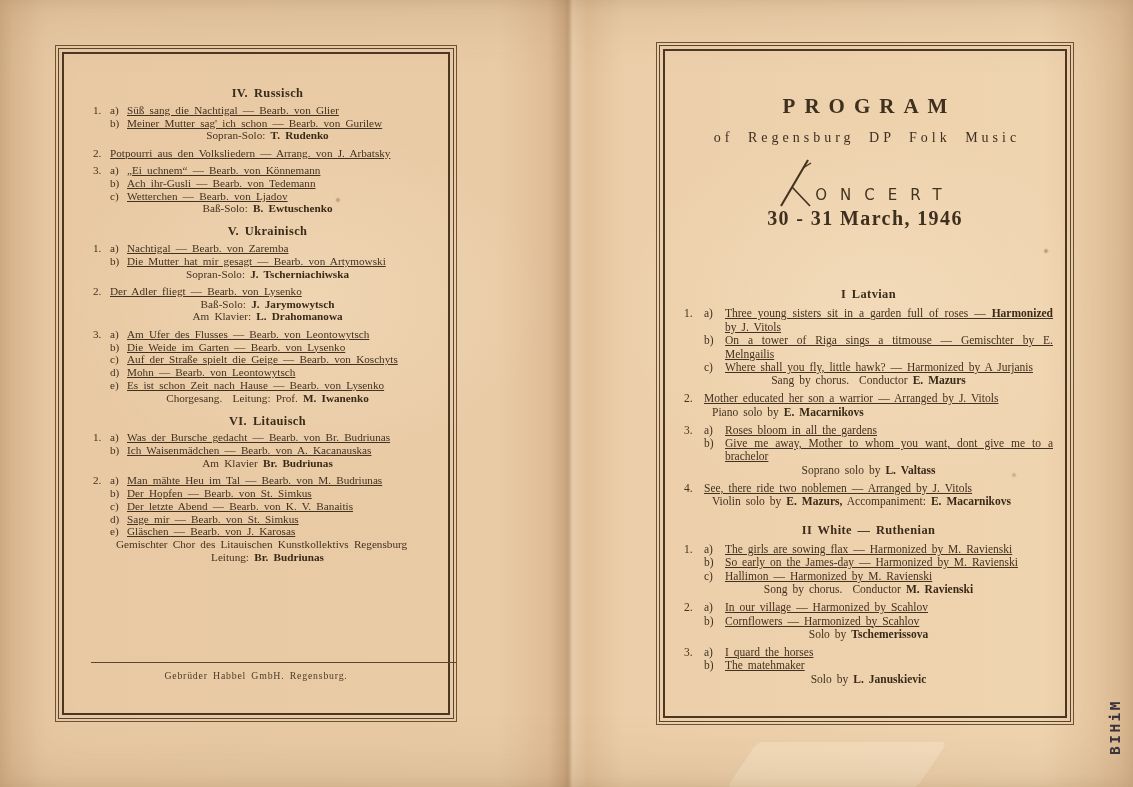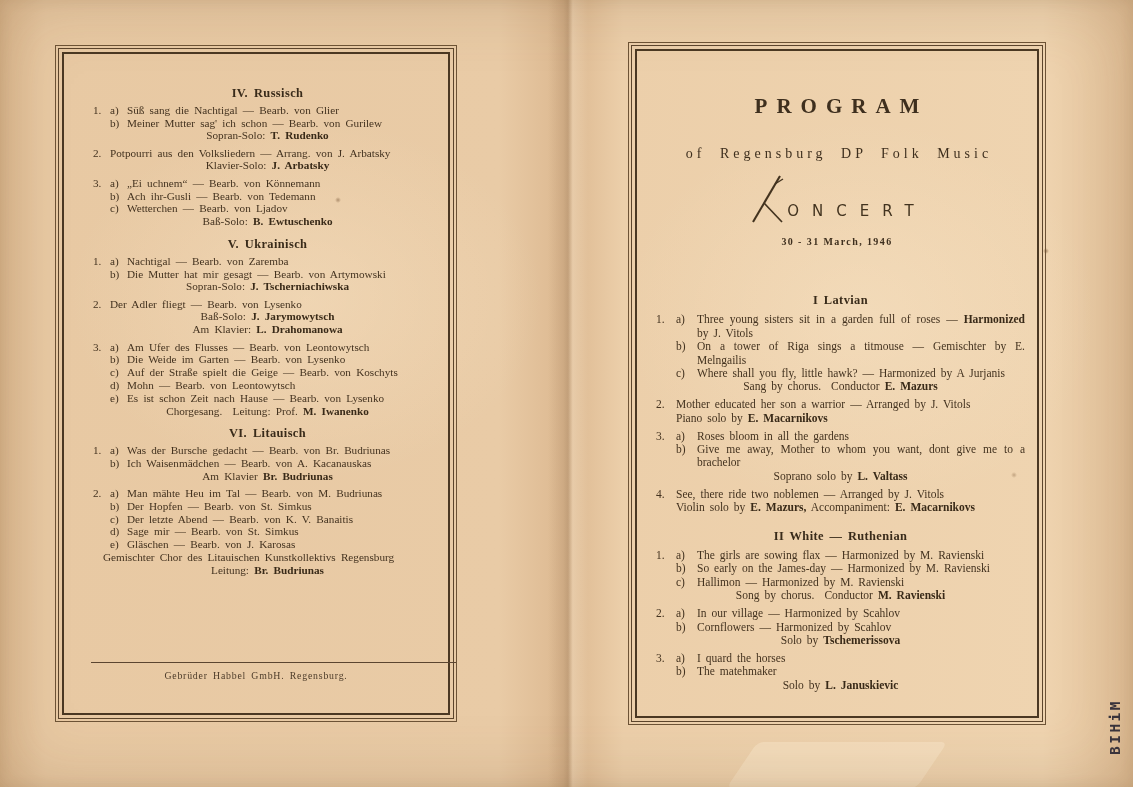--- a/index.html
+++ b/index.html
@@ -25,56 +25,56 @@
   .fold{
     position:absolute;left:548px;top:0;width:40px;height:787px;pointer-events:none;
     background:linear-gradient(90deg,transparent 0%,rgba(118,82,48,.14) 38%,rgba(92,62,34,.20) 50%,rgba(255,242,219,.30) 62%,transparent 100%);
   }
   .patch{
     position:absolute;left:742px;top:742px;width:190px;height:46px;
     background:rgba(255,241,216,.35);transform:skewX(-34deg);border-radius:6px;pointer-events:none;
   }
   .page{position:absolute;}
   .page-left{left:55px;top:45px;width:402px;height:677px;}
-  .page-right{left:628px;top:42px;width:418px;height:683px;}
+  .page-right{left:656px;top:42px;width:418px;height:683px;}
   .frame{position:absolute;inset:0;border:1px solid #6d5336;}
   .frame::before{content:"";position:absolute;inset:2px;border:1px solid #5c452c;}
   .frame::after{content:"";position:absolute;inset:6px;border:2px solid #4b3823;}
 
   
   .content{position:absolute;}
   .content-left{left:38px;right:15px;top:42px;font-size:11.2px;line-height:12.8px;word-spacing:2.4px;}
   .content-right{left:28px;right:21px;top:246px;font-size:11.5px;line-height:13.4px;word-spacing:2.1px;}
   .sec-h{text-align:center;font-weight:bold;font-size:12.4px;color:#392b1a;margin:10px 0 4px;letter-spacing:.4px;}
   .sec:first-child .sec-h{margin-top:0;}
   .content-right .sec-h{margin:15px 0 6px;}
-  .content-right .sec:first-child .sec-h{margin-top:6px;}
+  .content-right .sec:first-child .sec-h{margin-top:0;}
   .line{min-height:12px;}
   .entry{display:flex;align-items:flex-start;}
   .gap{margin-top:4.5px;}
   .num{flex:0 0 17px;}
   .let{flex:0 0 17px;}
-  .txt{flex:1 1 auto;}
+  .txt{flex:1 1 auto;text-decoration:underline;}
   .content-right .num{flex-basis:20px;}
   .content-right .let{flex-basis:21px;}
   .content-right .entry .txt{text-align:justify;}
   .center{text-align:center;}
   .plain.ind1{margin-left:17px;}
-  .plain.ind2{margin-left:10px;}
-  .content-right .plain.ind1{margin-left:20px;}
+  .plain.ind2{margin-left:23px;}
+  .content-right .plain.ind1{margin-left:28px;}
   .b{font-weight:bold;color:#392a18;}
 
   
   .title-block{position:absolute;left:0;right:0;top:52px;text-align:center;color:#3e2f1e;}
   .t1{font-size:21px;font-weight:bold;letter-spacing:9px;text-indent:9px;}
-  .t2{font-size:14px;letter-spacing:4px;word-spacing:7px;margin-top:27px;text-indent:4px;}
+  .t2{font-size:14px;letter-spacing:4px;word-spacing:7px;margin-top:11px;text-indent:4px;}
   .t3{margin-top:13px;height:48px;display:flex;align-items:flex-end;justify-content:center;}
   .bigk{display:inline-block;width:38px;height:48px;margin-right:2px;}
   .krest{font-family:"DejaVu Sans",sans-serif;font-size:15px;letter-spacing:13px;line-height:24px;color:#42331f;}
-  .t4{margin-top:13px;font-size:10px;font-weight:bold;letter-spacing:1.4px;}
+  .t4{font-size:20px;font-weight:bold;letter-spacing:1.4px;}
 
   
   .printer-rule{position:absolute;left:36px;right:1px;bottom:59px;border-top:1px solid #5b4530;}
   .printer{position:absolute;left:0;right:0;bottom:41px;text-align:center;font-size:9.8px;letter-spacing:.8px;color:#4c3b29;word-spacing:2px;}
 
   
   .stamp{
     position:absolute;left:1085px;top:714px;width:60px;height:26px;
     transform:rotate(-90deg);transform-origin:50% 50%;
     font-family:"DejaVu Sans Mono",monospace;font-weight:bold;font-size:14.5px;
@@ -101,21 +101,20 @@
           <div class="line entry">
             <span class="num"></span>
             <span class="let">b)</span>
             <span class="txt"><span>Meiner Mutter sag' ich schon — Bearb. von Gurilew</span></span>
           </div>
           <div class="line center"><span>Sopran-Solo: </span><span class="b">T. Rudenko</span></div>
           <div class="line entry gap">
             <span class="num">2.</span>
             <span class="txt"><span>Potpourri aus den Volksliedern — Arrang. von J. Arbatsky</span></span>
           </div>
-          <div class="line center"><span>Klavier-Solo: </span><span class="b">J. Arbatsky</span></div>
           <div class="line entry gap">
             <span class="num">3.</span>
             <span class="let">a)</span>
             <span class="txt"><span>„Ei uchnem“ — Bearb. von Könnemann</span></span>
           </div>
           <div class="line entry">
             <span class="num"></span>
             <span class="let">b)</span>
             <span class="txt"><span>Ach ihr-Gusli — Bearb. von Tedemann</span></span>
           </div>

